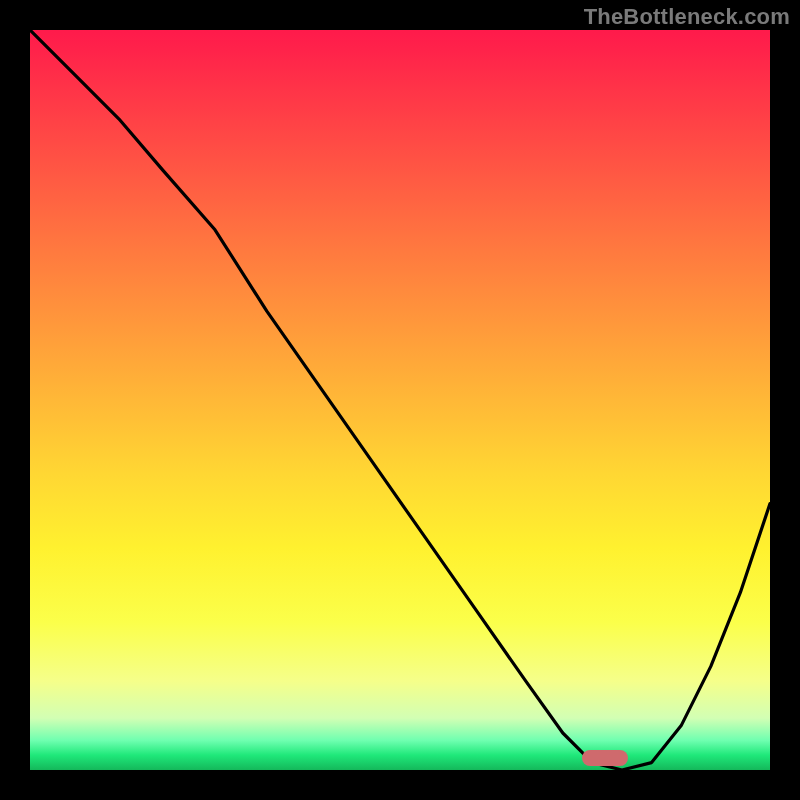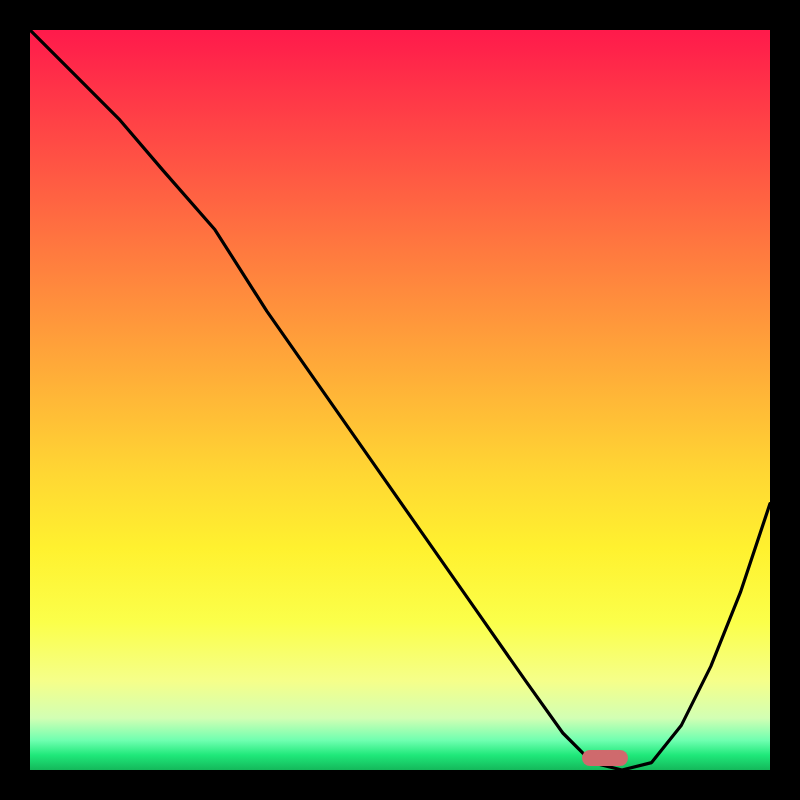--- a/index.html
+++ b/index.html
@@ -72,14 +72,15 @@
 <div class="frame">
 
   <div class="plot-area"></div>
 
   <svg class="curve-svg" viewBox="0 0 740 740" preserveAspectRatio="none">
     <path id="curve-path" d="M0.0 0.0 L44.4 44.4 L88.8 88.8 L133.2 140.6 L185.0 199.8 L236.8 281.2 L288.6 355.2 L340.4 429.2 L392.2 503.2 L444.0 577.2 L495.8 651.2 L532.8 703.0 L562.4 732.6 L592.0 740.0 L621.6 732.6 L651.2 695.6 L680.8 636.4 L710.4 562.4 L740.0 473.6" fill="none" stroke="#000" stroke-width="3.2" stroke-linejoin="round" stroke-linecap="round"></path>
   </svg>
 
   <div id="marker-el" class="marker" style="left: 582px; top: 750px; width: 46px; height: 16px;"></div>
 
+  <div class="watermark">TheBottleneck.com</div>
 
 </div>
 
 </body></html>

